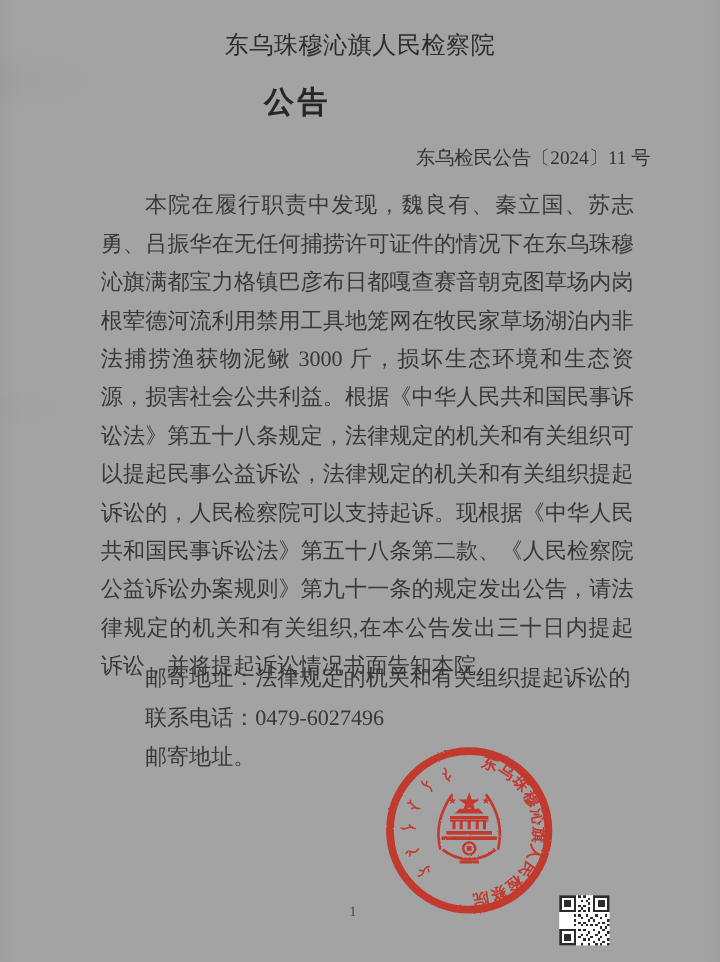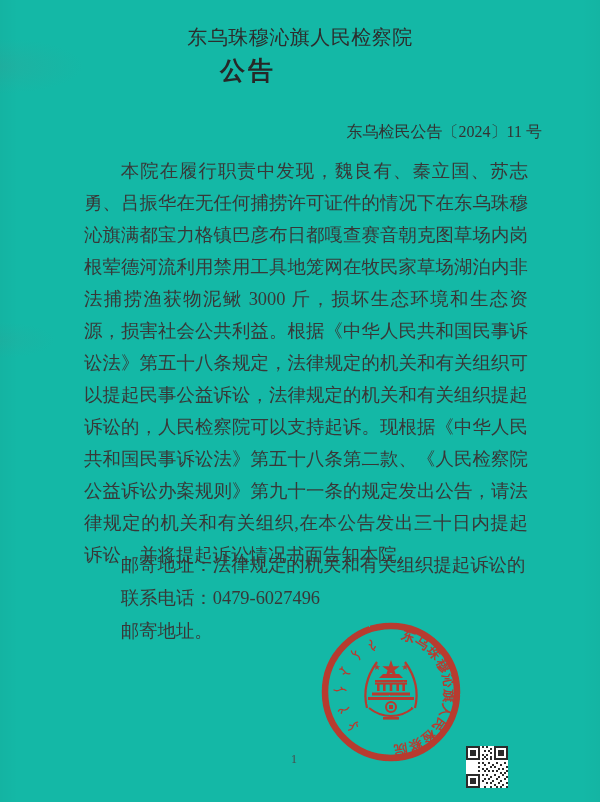--- a/index.html
+++ b/index.html
@@ -1,35 +1,35 @@
 <!DOCTYPE html>
 <html><head>
 <meta charset="utf-8">
 <style>
   html,body{margin:0;padding:0;background:#e8e8e8;}
   .page{
     position:relative;width:600px;height:802px;margin:0 auto;
-    background:#14b8a6;overflow:hidden;
+    background:#a3a3a3;overflow:hidden;
     font-family:"Liberation Serif","DejaVu Serif",serif;
     color:#373737;
   }
   
   .page::before{
     content:"";position:absolute;inset:0;pointer-events:none;
     background:
       radial-gradient(120px 40px at 0px 66px, rgba(120,120,120,0.10), rgba(0,0,0,0) 70%),
       radial-gradient(80px 26px at 0px 340px, rgba(120,120,120,0.07), rgba(0,0,0,0) 70%),
       linear-gradient(90deg, rgba(0,0,0,0.025), rgba(0,0,0,0) 3%, rgba(0,0,0,0) 97%, rgba(0,0,0,0.02));
   }
   .org-title{
     position:absolute;top:24px;left:0;width:600px;text-align:center;
     font-size:20px;letter-spacing:0.5px;color:#2d2d2d;font-weight:500;
   }
   .doc-title{
-    position:absolute;top:54px;left:0;width:496px;text-align:center;
+    position:absolute;top:68px;left:0;width:496px;text-align:center;
     font-size:25px;font-weight:700;letter-spacing:3px;color:#272727;
   }
   .doc-number{
     position:absolute;top:122px;right:58px;
     font-size:16px;color:#333;text-align:center;
   }
   .body-par{
     position:absolute;top:155px;left:84px;width:444px;
     font-size:18.4px;line-height:32px;text-align:justify;
     text-indent:2em;color:#383838;

